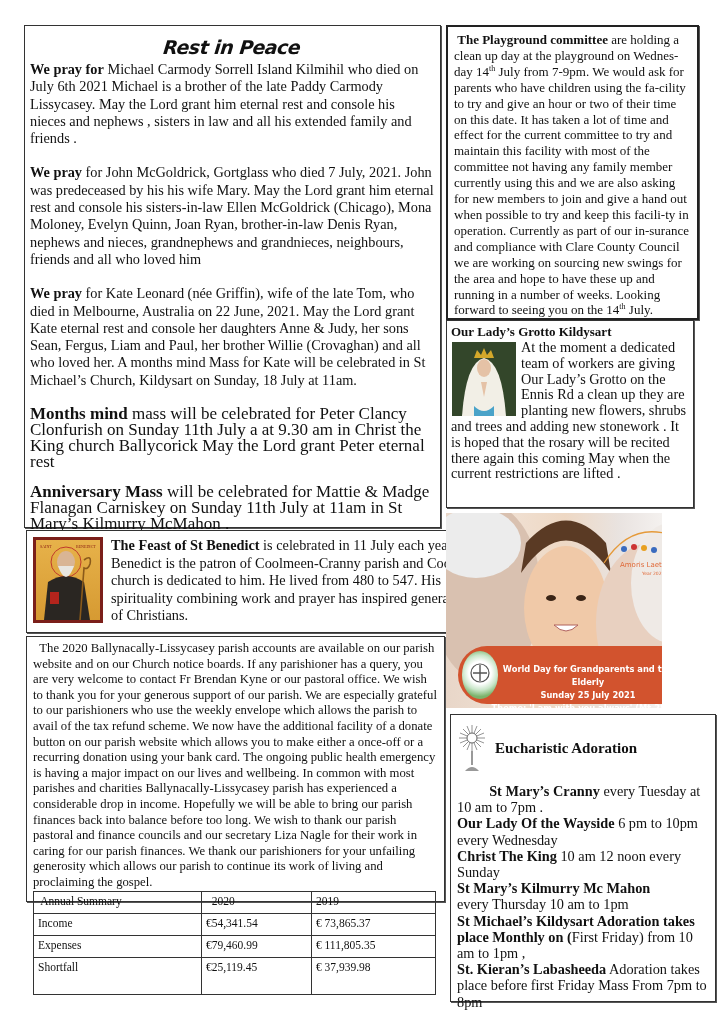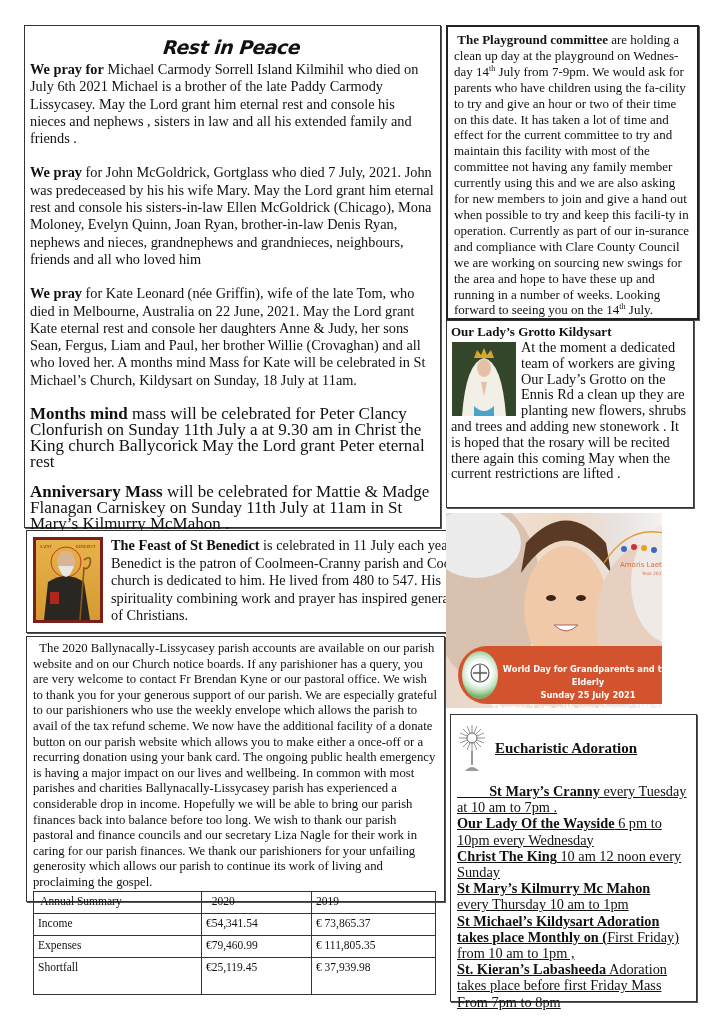--- a/index.html
+++ b/index.html
@@ -47,21 +47,21 @@
   #poster { position:absolute; left:446px; top:513px; width:216px; height:195px; overflow:hidden;
             background:linear-gradient(90deg,#e8d6c8 0%, #f0e0d2 30%, #eed8c4 55%, #e9e3e0 80%, #f4f1ef 100%); }
   #poster .banner { position:absolute; left:12px; top:133px; width:232px; height:58px; background:#d2532e;
                     border-radius:29px; color:#fff; font-family:"DejaVu Sans", sans-serif; font-weight:bold;
                     font-size:8.3px; line-height:13px; text-align:center; padding-top:17px; box-sizing:border-box; padding-left:28px; }
   #poster .logo { position:absolute; left:16px; top:138px; width:36px; height:48px; border-radius:50%;
                   background:radial-gradient(circle at 50% 45%, #fff 35%, #c9e6c9 55%, #7bb36b 75%); }
   #poster .amoris { position:absolute; left:150px; top:10px; width:100px; height:60px; }
 
   
-  #adoration { left:450px; top:714px; width:247px; height:288px; padding:8px 6px 0 6px;text-decoration:underline; }
+  #adoration { left:450px; top:714px; width:266px; height:288px; padding:8px 6px 0 6px; }
   #adoration .head { display:flex; align-items:center; margin-bottom:4px; }
   #adoration .head .mon { width:30px; height:50px; margin-right:8px; }
   #adoration .head .t { font-size:15px; font-weight:bold; }
   #adoration .para { font-size:14.3px; line-height:16.2px;margin-top:10px; }
 </style>
 </head>
 <body>
 
 <div class="box" id="rip">
   <div class="title">Rest in Peace</div>

